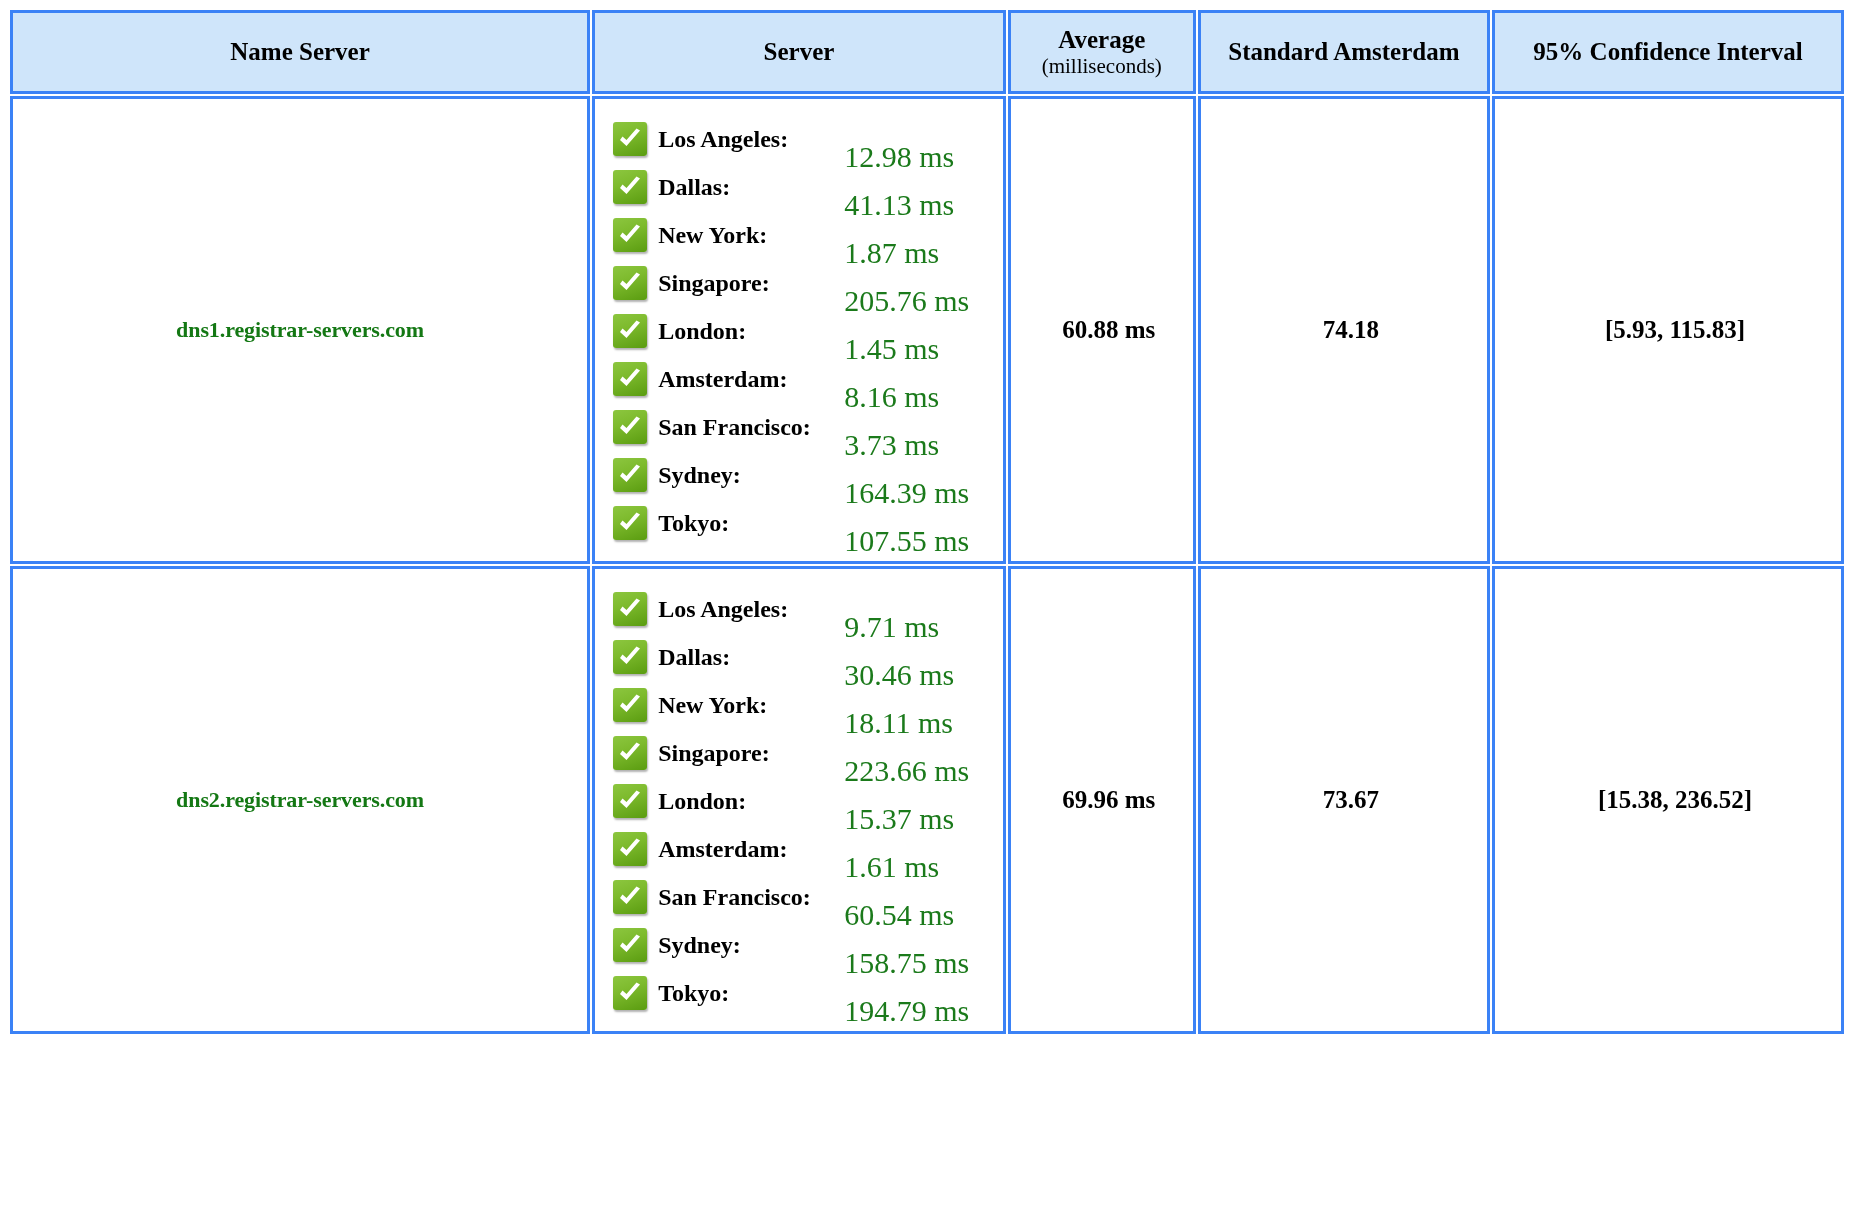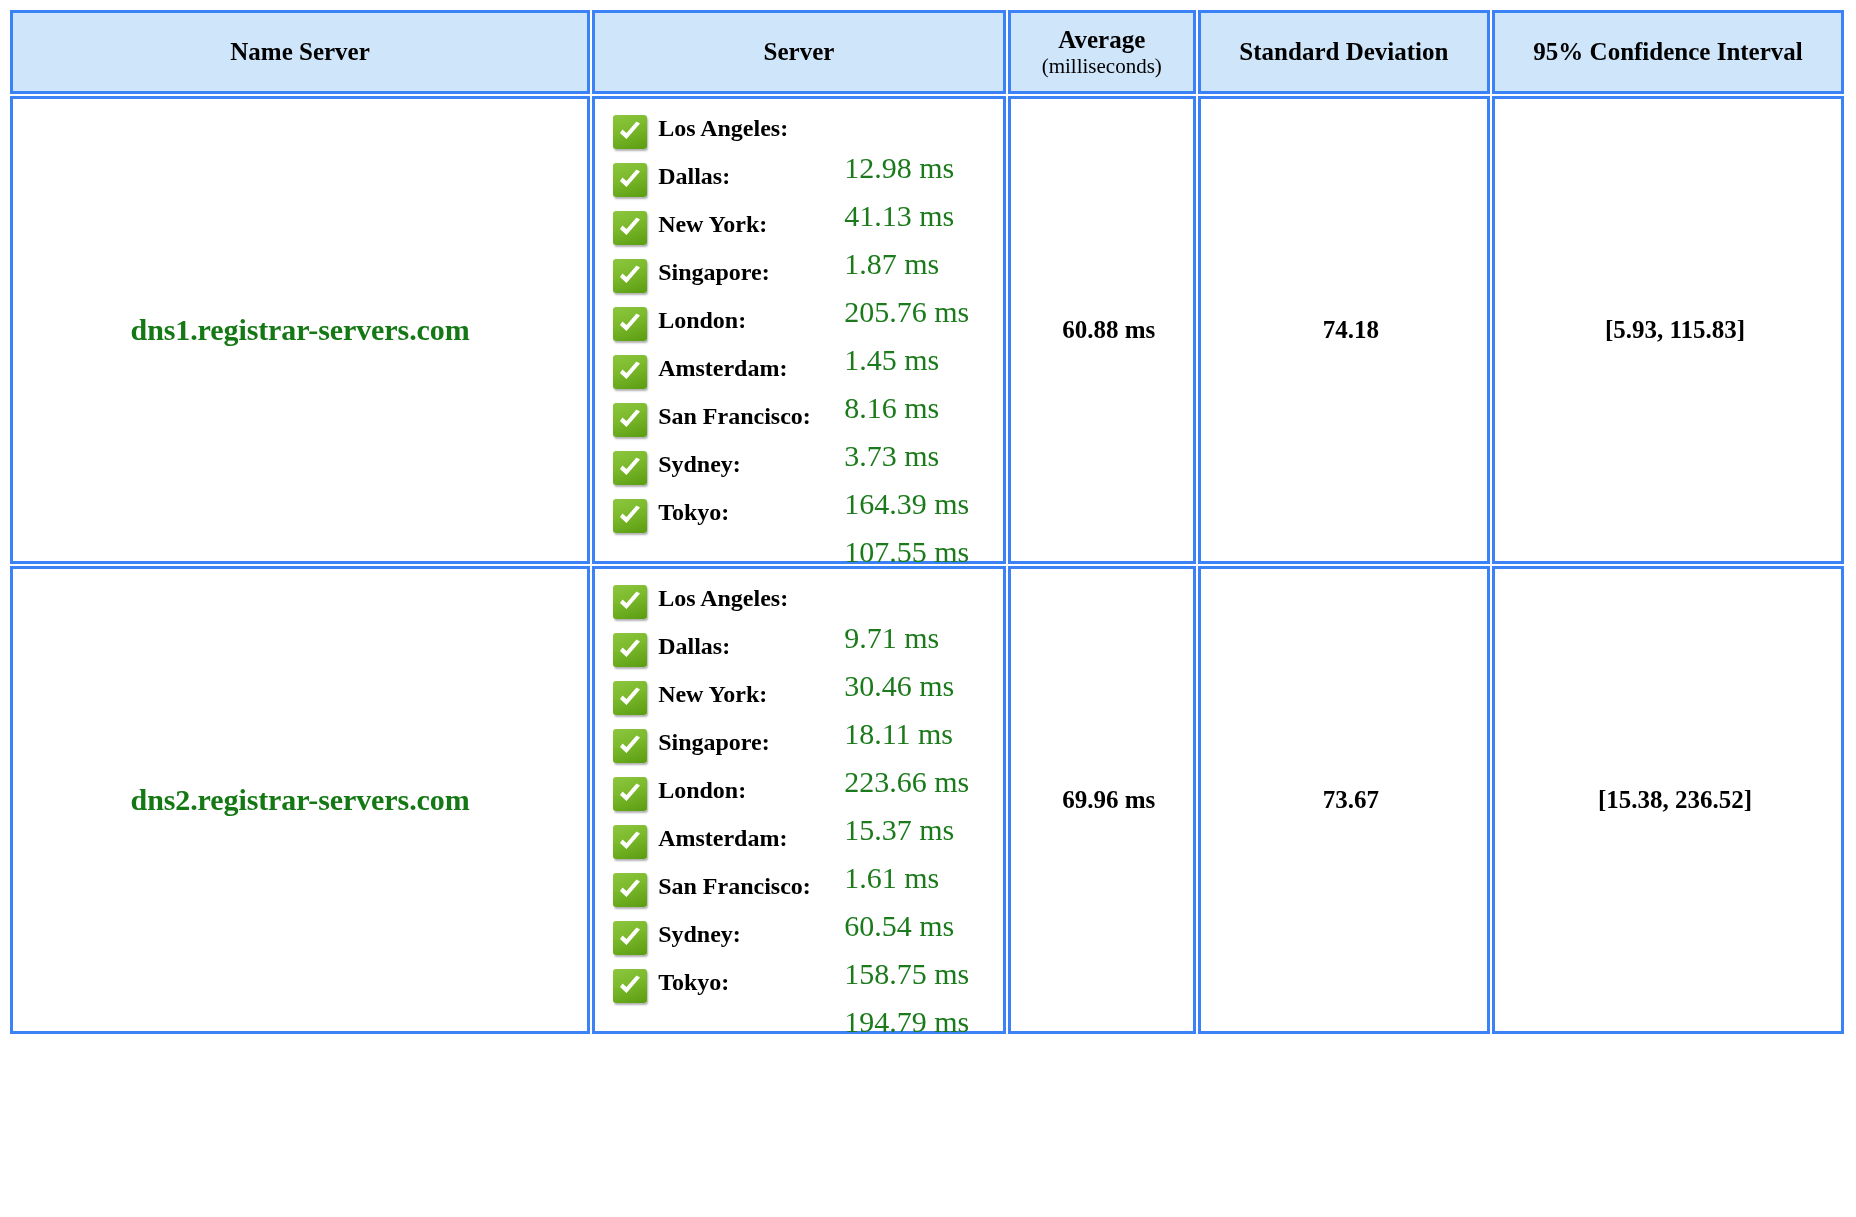--- a/index.html
+++ b/index.html
@@ -47,35 +47,36 @@
   .col-sd     { width: 246px; }
   .col-ci     { width: 296px; }
 
   td.name-cell {
     text-align: center;
     padding: 4px 6px;
   }
   .ns-label {
     color: #147814;
     font-weight: bold;
-    font-size: 30px;
+    font-size: 22px;
     letter-spacing: -0.1px;
     white-space: nowrap;
   }
 
   td.result-cell {
     padding: 16px 0 14px 0;
   }
   .loc-list {
     margin: 0;
     padding: 0;
     list-style: none;
   }
   .loc-row {
     display: flex;
+    align-items: center;
     height: 48px;
     padding-left: 18px;
   }
   .check-icon {
     position: relative;
     width: 34px;
     height: 34px;
     flex: 0 0 34px;
     border-radius: 3px;
     background: linear-gradient(160deg, #8cc63f 0%, #7ebb2e 38%, #5a9c10 100%);
@@ -132,21 +133,21 @@
         <span>Name Server</span>
       </th>
       <th>
         <span>Server</span>
       </th>
       <th>
         <span>Average</span>
         <span class="sub-unit">(milliseconds)</span>
       </th>
       <th>
-        <span>Standard Deviation</span>
+        <span>Standard Amsterdam</span>
       </th>
       <th>
         <span>95% Confidence Interval</span>
       </th>
     </tr>
   </thead>
   <tbody>
 
     <tr>
       <td class="name-cell">

